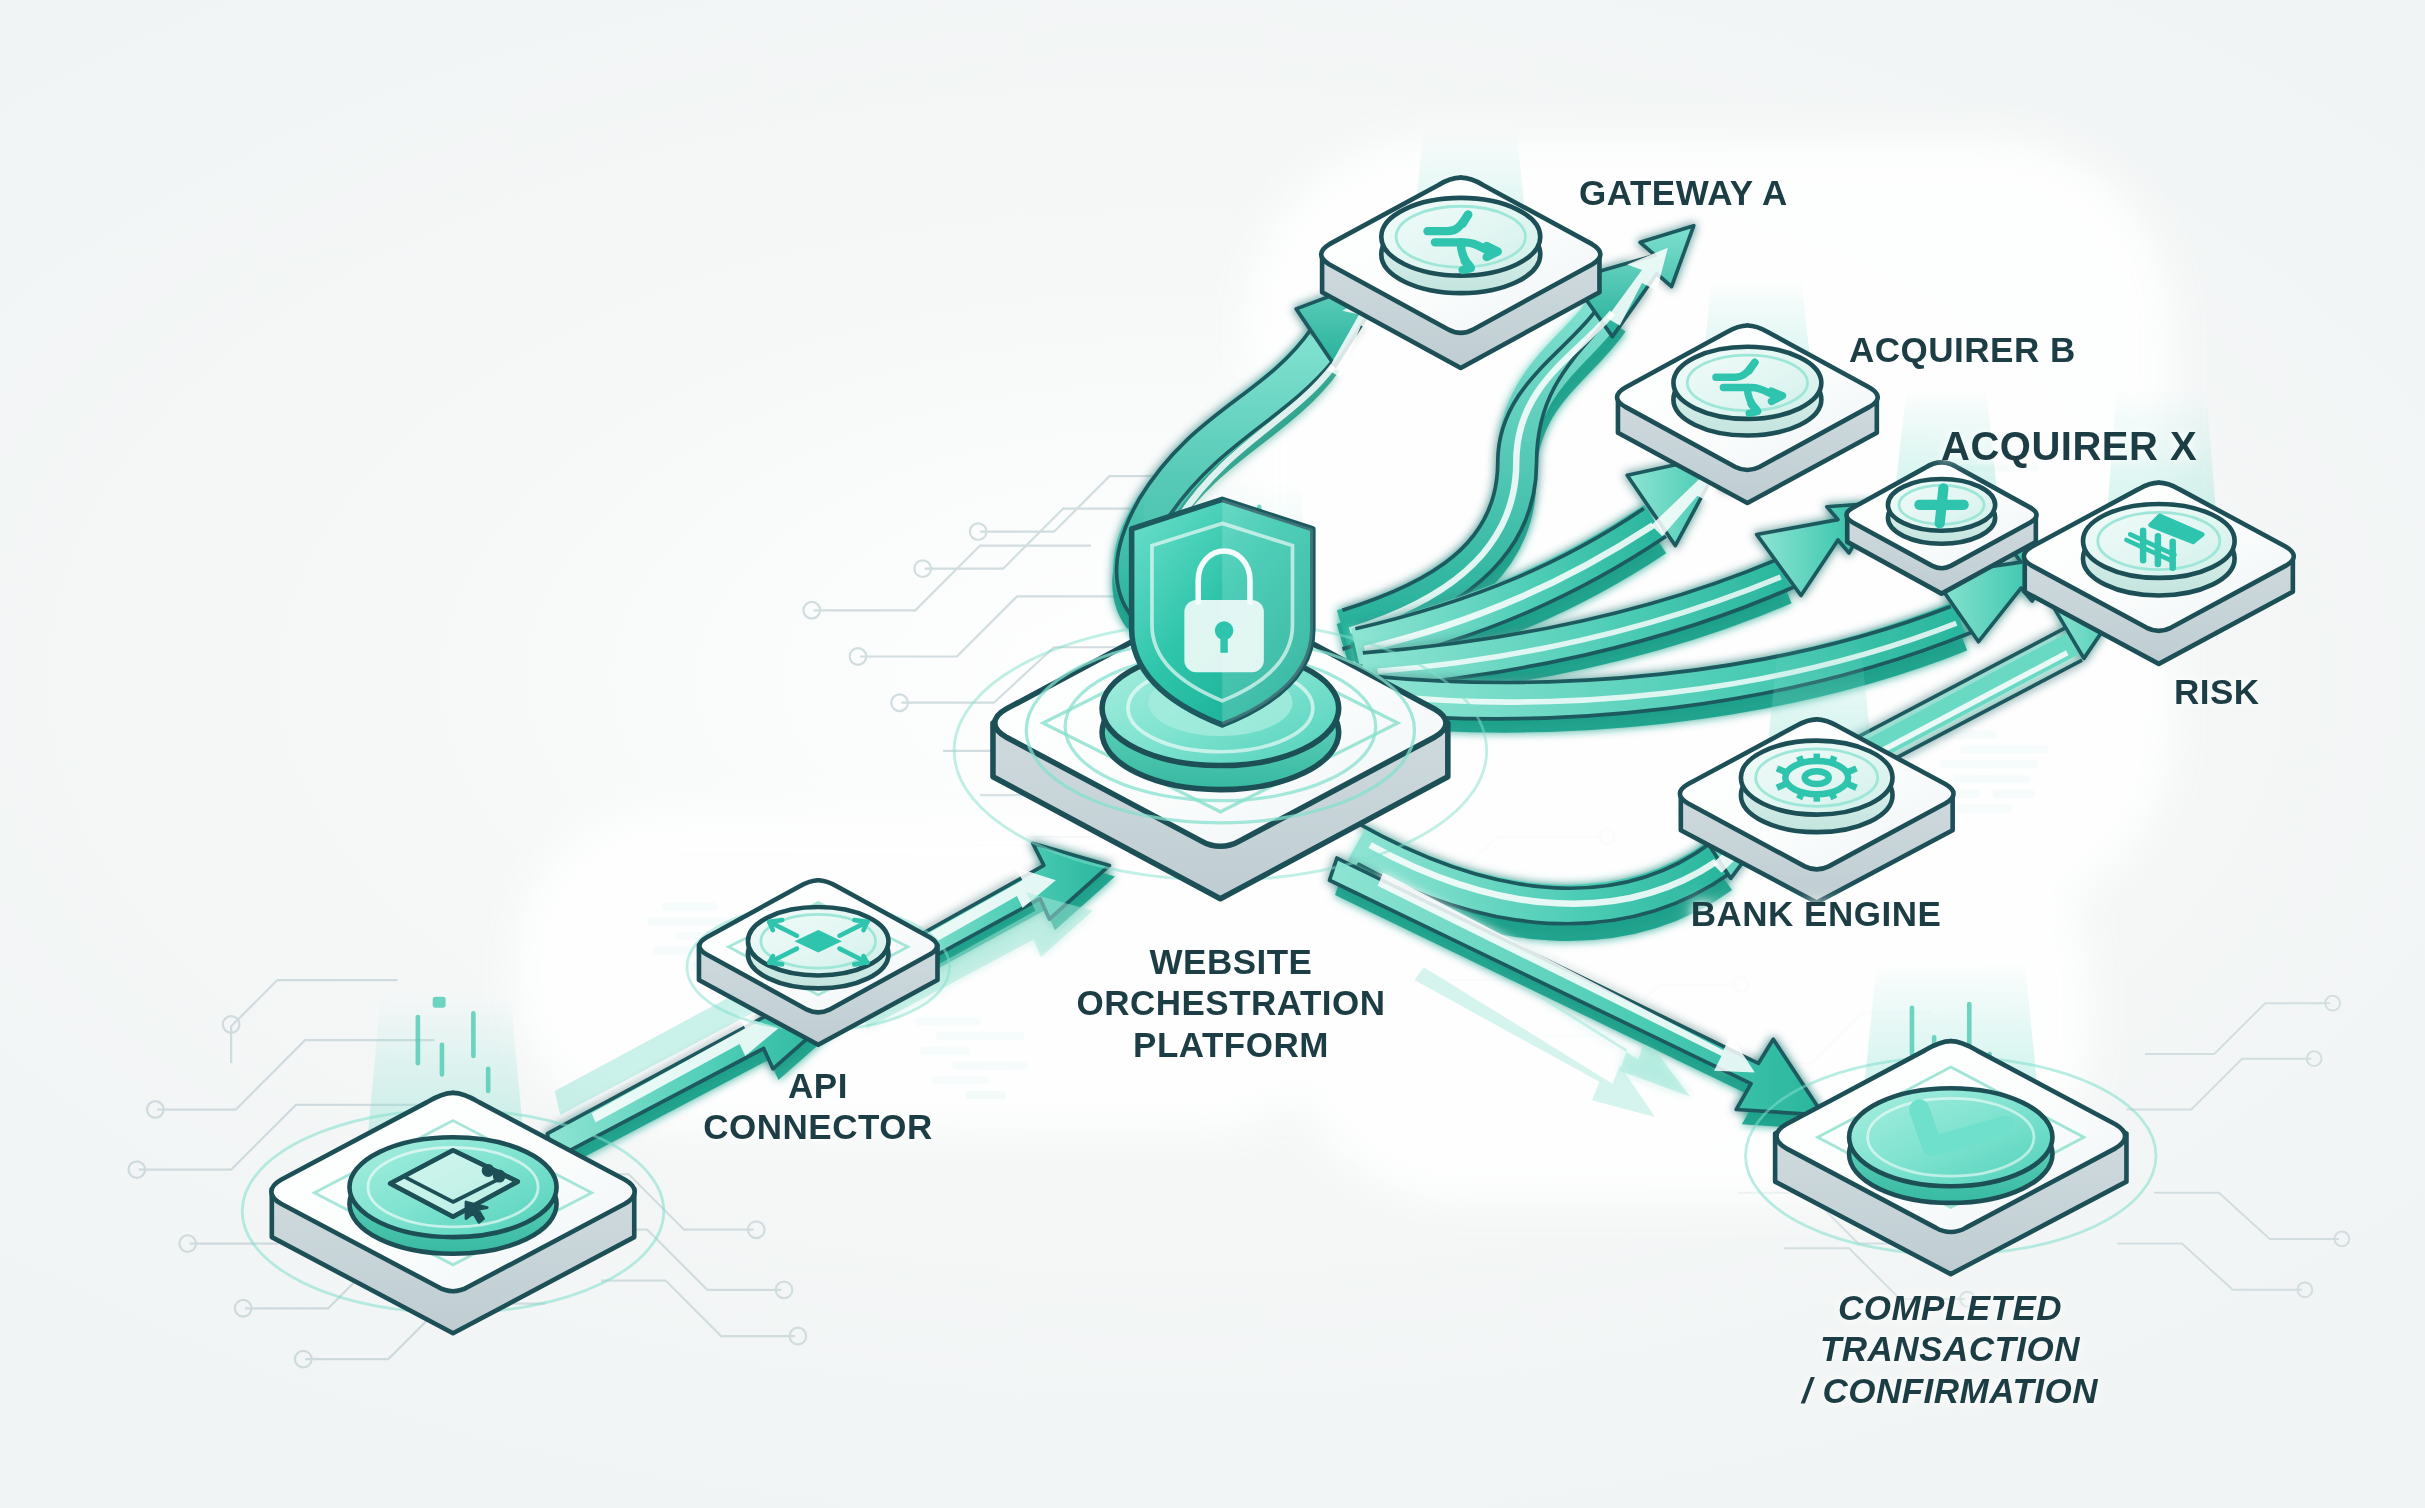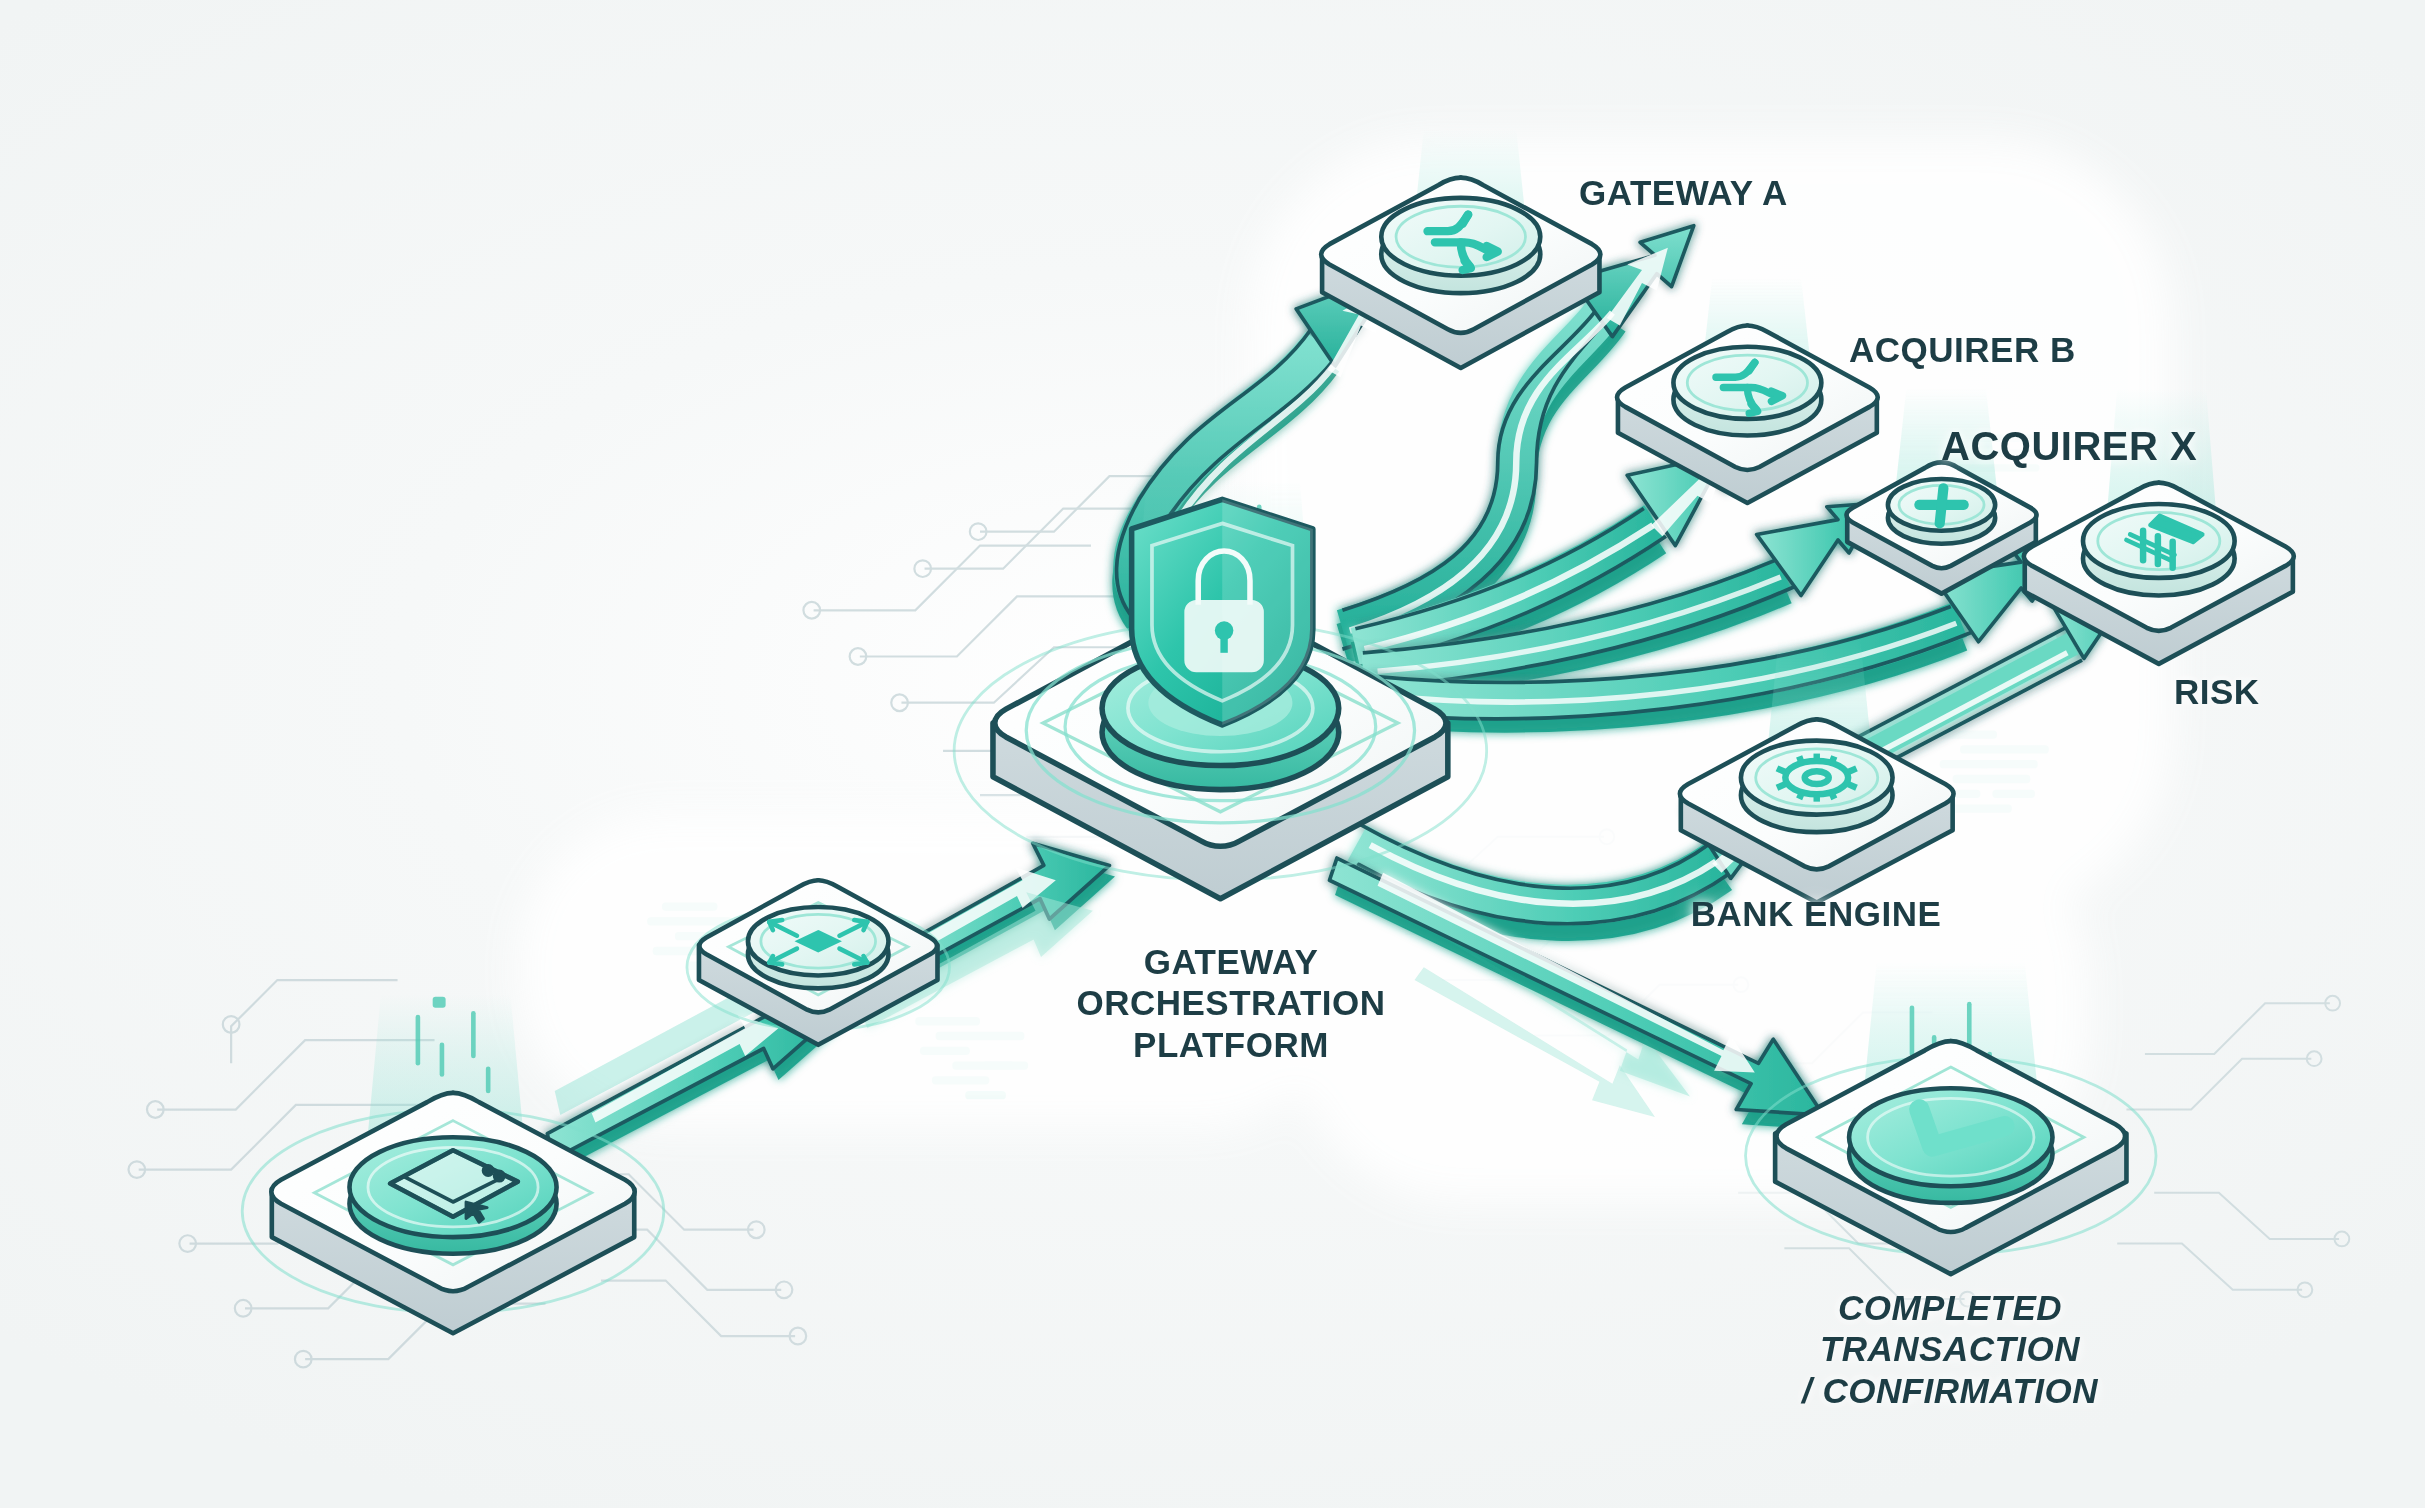--- a/index.html
+++ b/index.html
@@ -558,22 +558,24 @@
       <ellipse cx="2110" cy="1230" rx="110" ry="53" fill="url(#discTop)" stroke="#1d4f57" stroke-width="5"></ellipse>
       <ellipse cx="2110" cy="1230" rx="90" ry="42" fill="none" stroke="#ffffff" stroke-width="3" opacity=".55"></ellipse>
       <g stroke="#6fe0cb" stroke-width="22" stroke-linecap="round" stroke-linejoin="round" fill="none">
         <path d="M2076 1200 L2090 1240 L2168 1218"></path>
       </g>
     </g>
 
   </svg>
 
 
-
-  <div class="lbl c" style="left:1231px;top:941px;font-size:35px;">GATEWAY
+  <div class="lbl c" style="left:818px;top:1065px;font-size:35px;">API
+CONNECTOR</div>
+
+  <div class="lbl c" style="left:1231px;top:941px;font-size:35px;">WEBSITE
 ORCHESTRATION
 PLATFORM</div>
 
   <div class="lbl l" style="left:1579px;top:172px;font-size:35px;">GATEWAY A</div>
 
   <div class="lbl l" style="left:1849px;top:329px;font-size:35px;">ACQUIRER B</div>
 
   <div class="lbl l" style="left:1941px;top:423px;font-size:40px;">ACQUIRER X</div>
 
   <div class="lbl l" style="left:2174px;top:671px;font-size:35px;">RISK</div>

